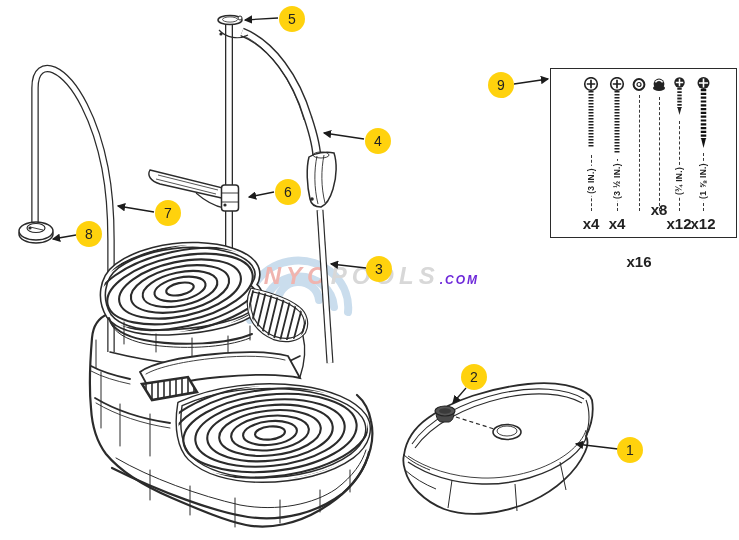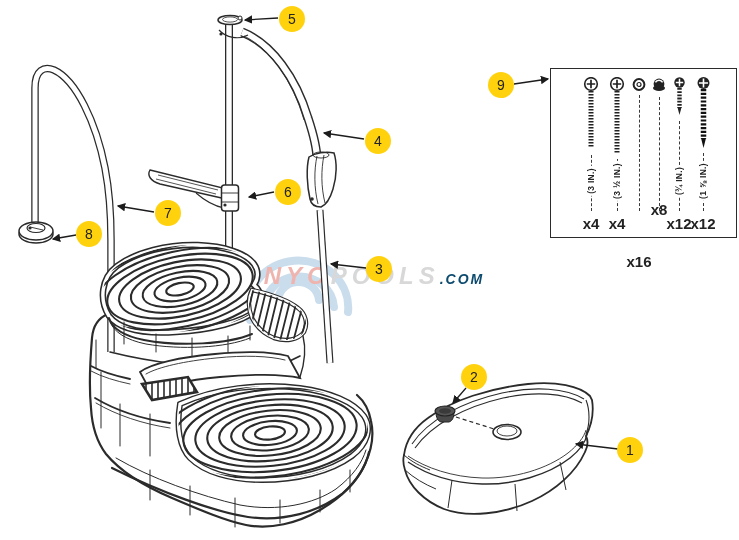--- a/index.html
+++ b/index.html
@@ -4,21 +4,21 @@
 <style>
   html,body{margin:0;padding:0;background:#fff;}
   #stage{position:relative;width:739px;height:540px;background:#fff;overflow:hidden;
          font-family:"Liberation Sans",sans-serif;}
   .layer{position:absolute;left:0;top:0;}
   
   .wm-swirl{position:absolute;z-index:1;}
   .wm-text{position:absolute;z-index:1;font-style:italic;font-weight:bold;white-space:nowrap;}
   .wm-inyo{font-size:24px;color:#f0b4af;letter-spacing:5px;}
   .wm-pools{font-size:24px;color:#d8d8d8;letter-spacing:5px;}
-  .wm-com{font-size:14px;color:#0c4a6e;letter-spacing:2px;}
+  .wm-com{font-size:12px;color:#6d28d9;letter-spacing:2px;}
   
   #art{z-index:2;}
   
   .callout{position:absolute;z-index:4;width:26px;height:26px;border-radius:50%;
            background:#ffd20d;color:#232323;display:flex;align-items:center;justify-content:center;
            font-size:14px;line-height:1;}
   
   .hw-box{position:absolute;z-index:3;left:550px;top:68px;width:185px;height:168px;
           border:1.6px solid #2b2b2b;background:#fff;}
   .hw-icon{position:absolute;}

